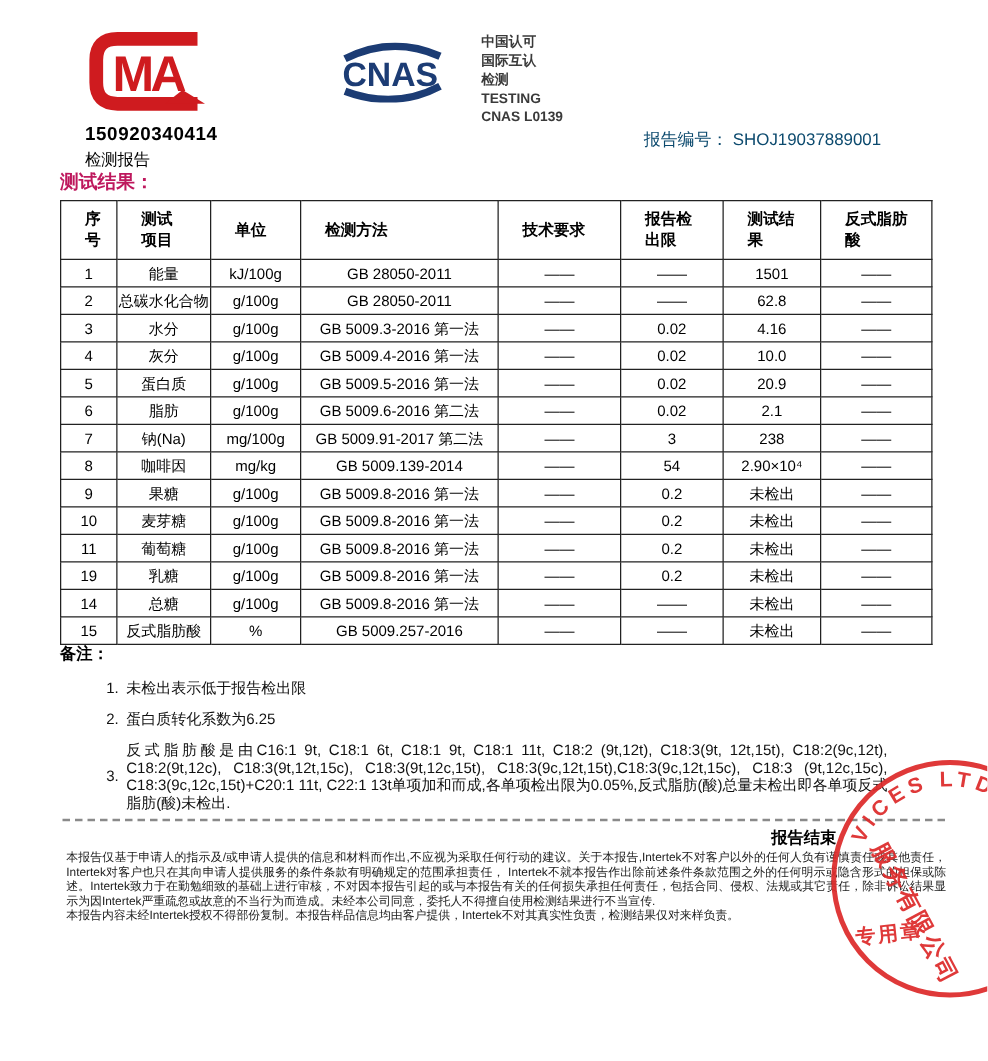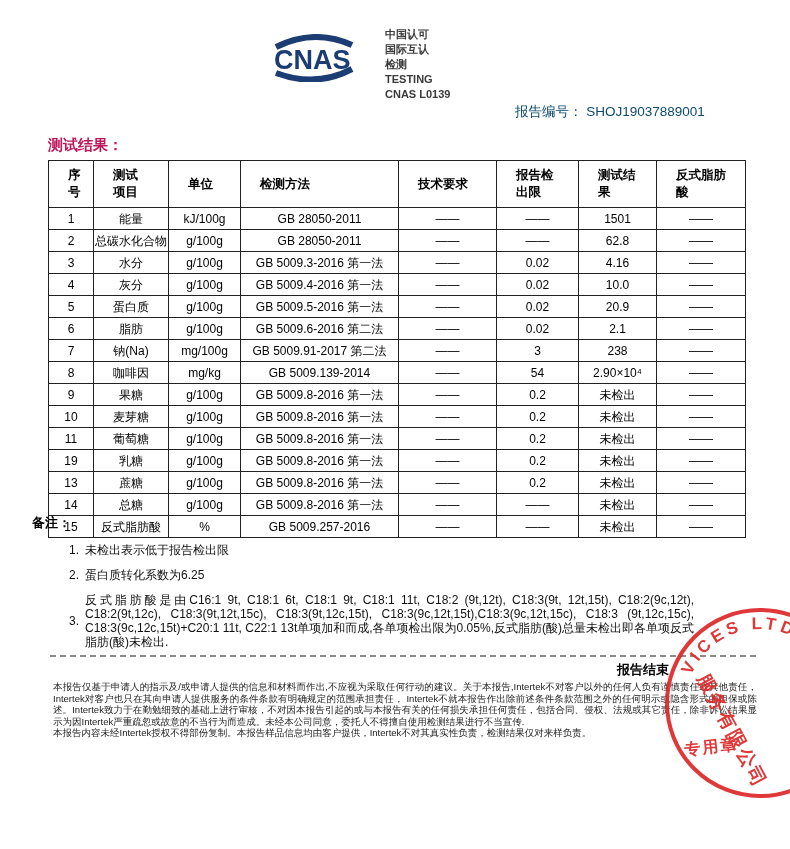--- a/index.html
+++ b/index.html
@@ -21,41 +21,50 @@
 
   
   table.results{position:absolute;left:48px;top:160px;width:697px;border-collapse:collapse;
                 table-layout:fixed;}
   table.results th{border:1.5px solid #222;font-size:12.5px;font-weight:bold;
                    text-align:left;padding:6px 19px;color:#000;}
   table.results td{border:1.5px solid #222;font-size:12px;text-align:center;
                    padding:3px 1px;line-height:14px;color:#000;height:15px;}
 
   
-  .notes{position:absolute;left:32px;top:514px;width:662px;}
+  .notes{position:absolute;left:48px;top:514px;width:662px;}
   .notes-title{font-size:13px;font-weight:bold;color:#000;}
   .note-row{display:flex;align-items:center;margin-top:11px;padding-left:37px;font-size:12px;}
   .note-no{flex:0 0 16px;}
   .note-text{flex:1;line-height:14px;text-align:justify;}
 
   
   .sep{position:absolute;left:50px;top:655px;width:706px;border-top:2px dashed #8a8a8a;}
   .end-label{position:absolute;left:617px;top:661px;font-size:13px;font-weight:bold;color:#000;}
   .disclaimer{position:absolute;left:53px;top:681px;width:704px;font-size:9.5px;
               line-height:11.6px;color:#1a1a1a;text-align:justify;}
   .disclaimer p{margin:0;}
 
   
   .stamp{position:absolute;left:640px;top:583px;opacity:.93;pointer-events:none;}
 </style>
 </head>
 <body>
 
 <div class="page">
 
+  <div class="cma-block">
+    <svg width="100" height="70" viewBox="0 0 100 70">
+      <path d="M 90 9 L 26 9 Q 9 9 9 26 L 9 44 Q 9 61 26 61 L 90 61" fill="none" stroke="#cf1b1f" stroke-width="11" stroke-linecap="butt"></path>
+      <text x="22" y="51" font-size="40" font-weight="bold" fill="#cf1b1f" letter-spacing="-3">MA</text>
+      <path d="M 78 50 L 96 61 L 64 61 Z" fill="#cf1b1f"></path>
+    </svg>
+    <div class="cma-num">150920340414</div>
+    <div class="cma-report">检测报告</div>
+  </div>
 
 
   <div class="cnas-block">
     <svg width="84" height="48" viewBox="0 0 84 48">
       <path d="M 4 13 Q 42 -6 80 11" fill="none" stroke="#1c3c74" stroke-width="6"></path>
       <text x="2" y="35" font-size="27" font-weight="bold" fill="#1c3c74">CNAS</text>
       <path d="M 4 39 Q 44 54 80 35" fill="none" stroke="#1c3c74" stroke-width="6"></path>
     </svg>
   </div>
 
@@ -204,30 +213,20 @@
           <td>g/100g</td>
           <td>GB 5009.8-2016 第一法</td>
           <td>——</td>
           <td>0.2</td>
           <td>未检出</td>
           <td>——</td>
         </tr>
         <tr>
           <td>19</td>
           <td>乳糖</td>
-          <td>g/100g</td>
-          <td>GB 5009.8-2016 第一法</td>
-          <td>——</td>
-          <td>0.2</td>
-          <td>未检出</td>
-          <td>——</td>
-        </tr>
-        <tr>
-          <td>13</td>
-          <td>蔗糖</td>
           <td>g/100g</td>
           <td>GB 5009.8-2016 第一法</td>
           <td>——</td>
           <td>0.2</td>
           <td>未检出</td>
           <td>——</td>
         </tr>
         <tr>
           <td>14</td>
           <td>总糖</td>

